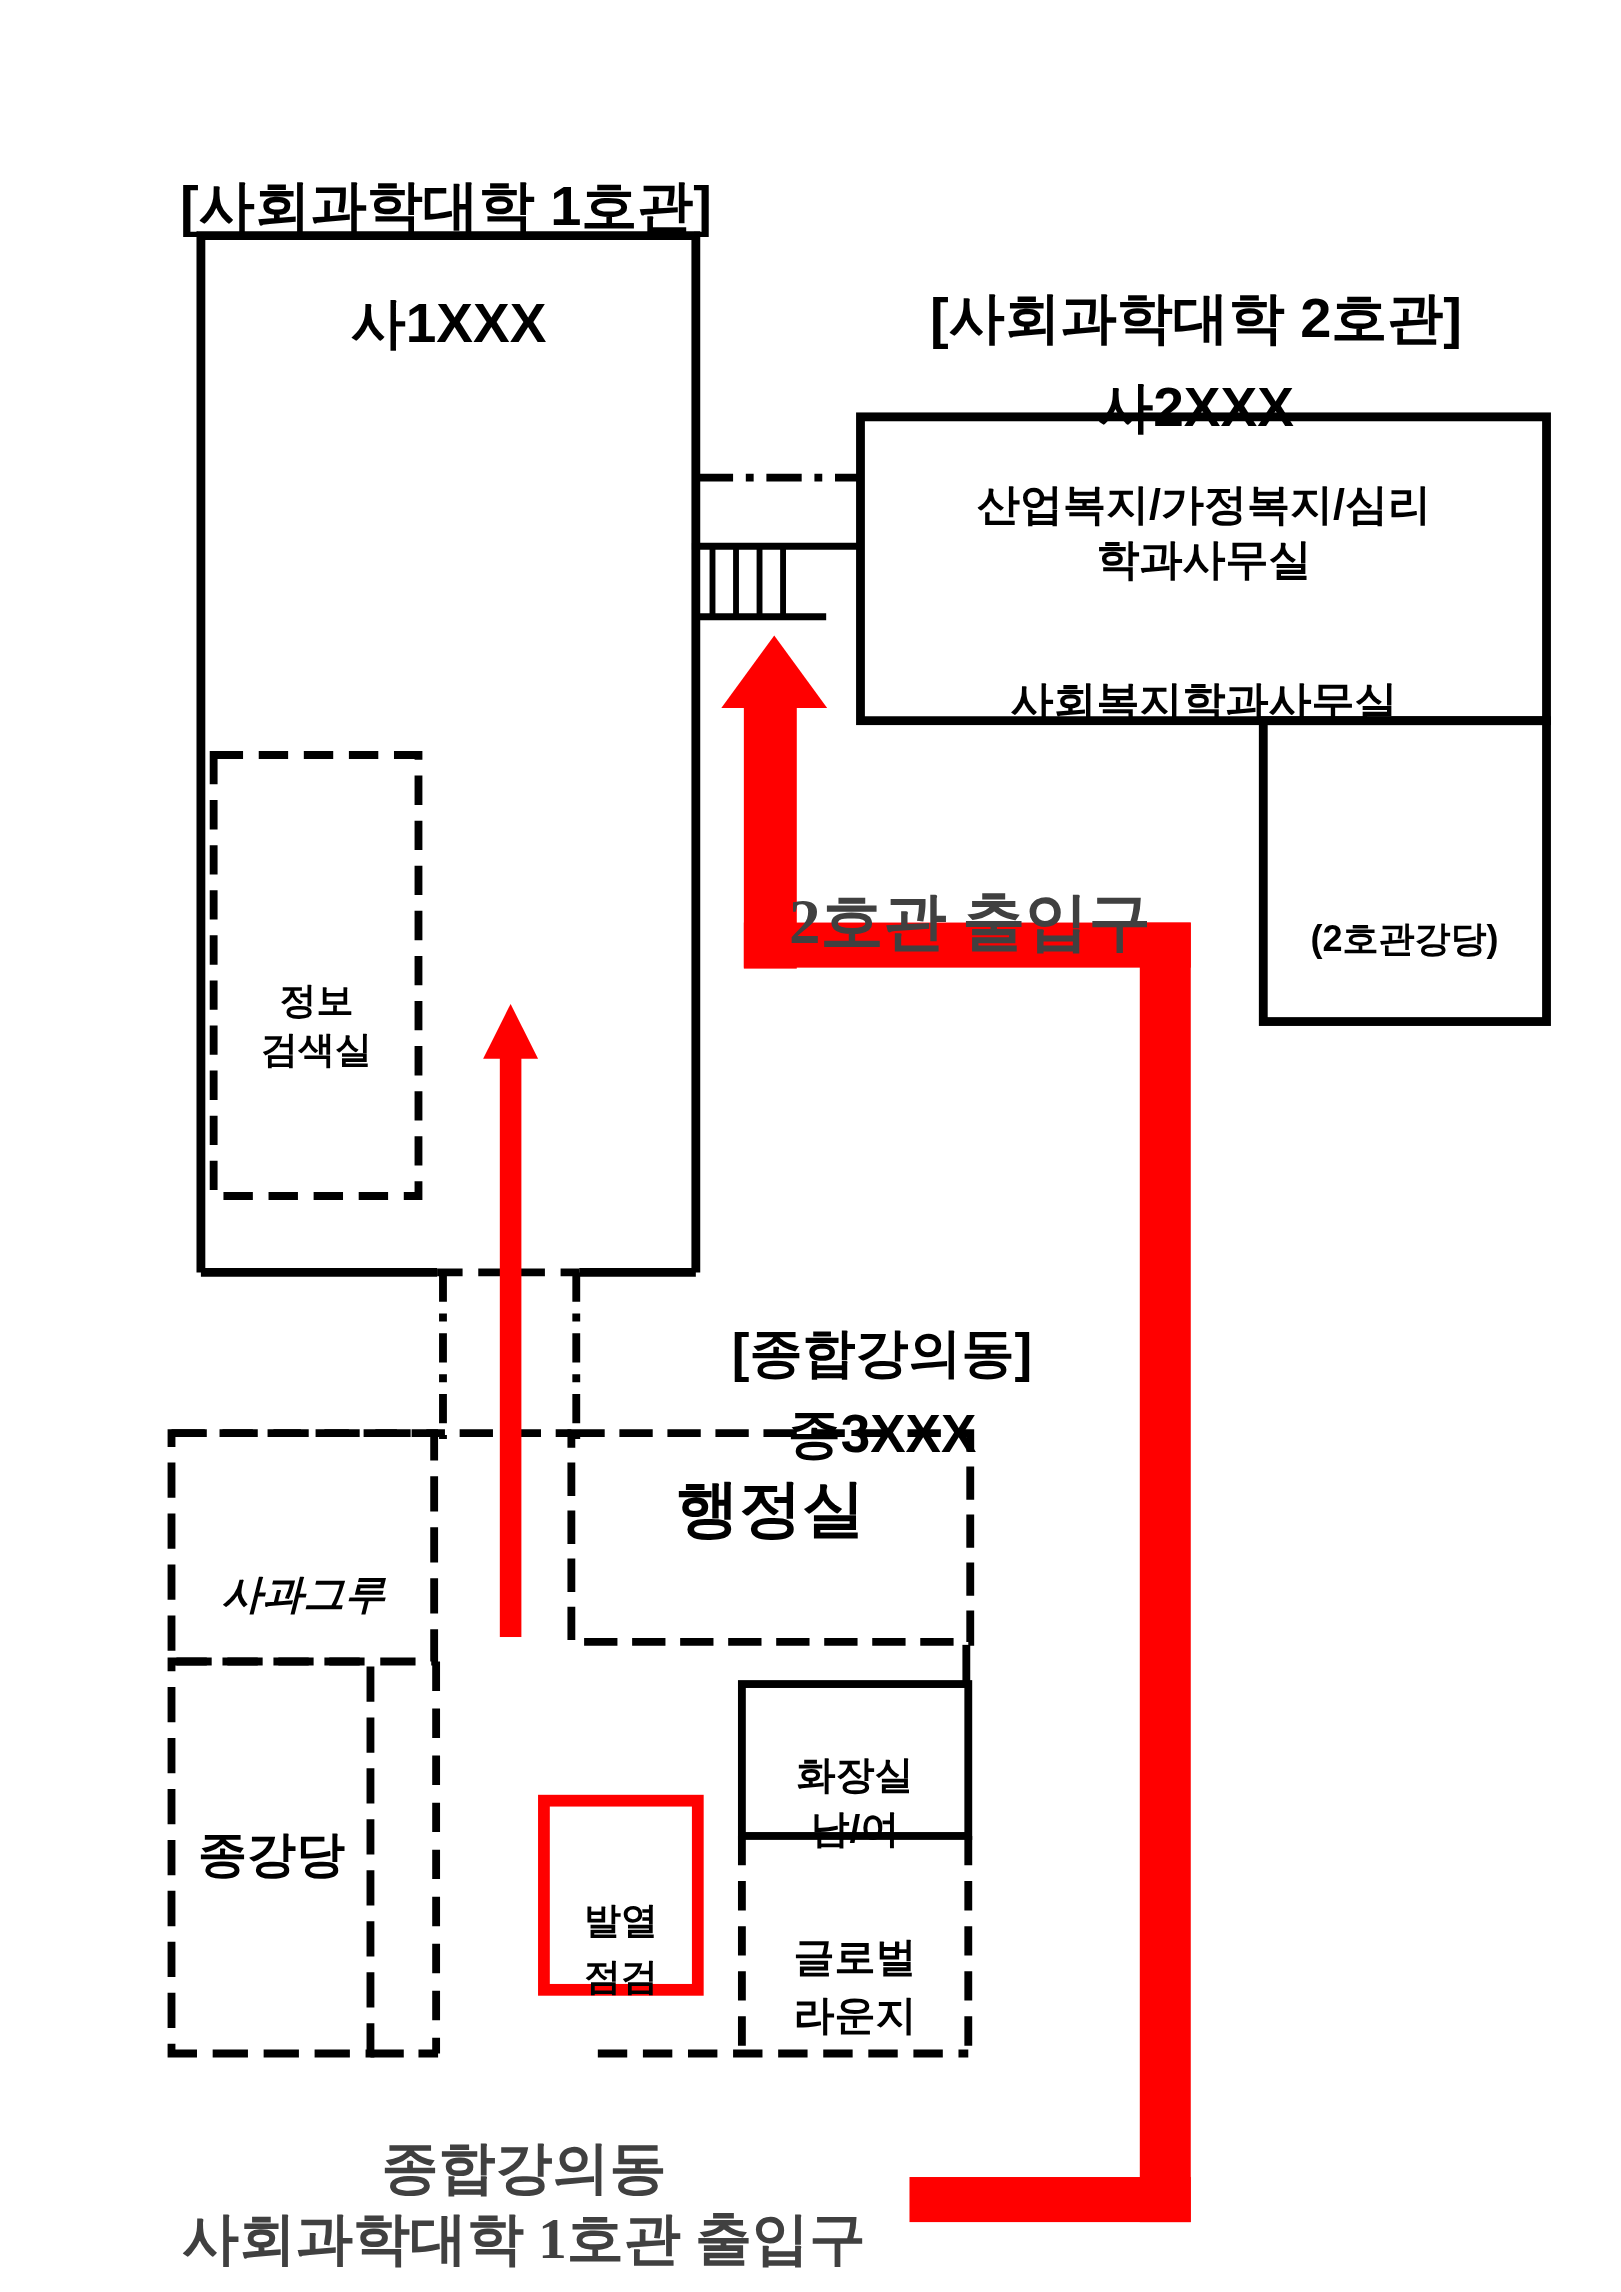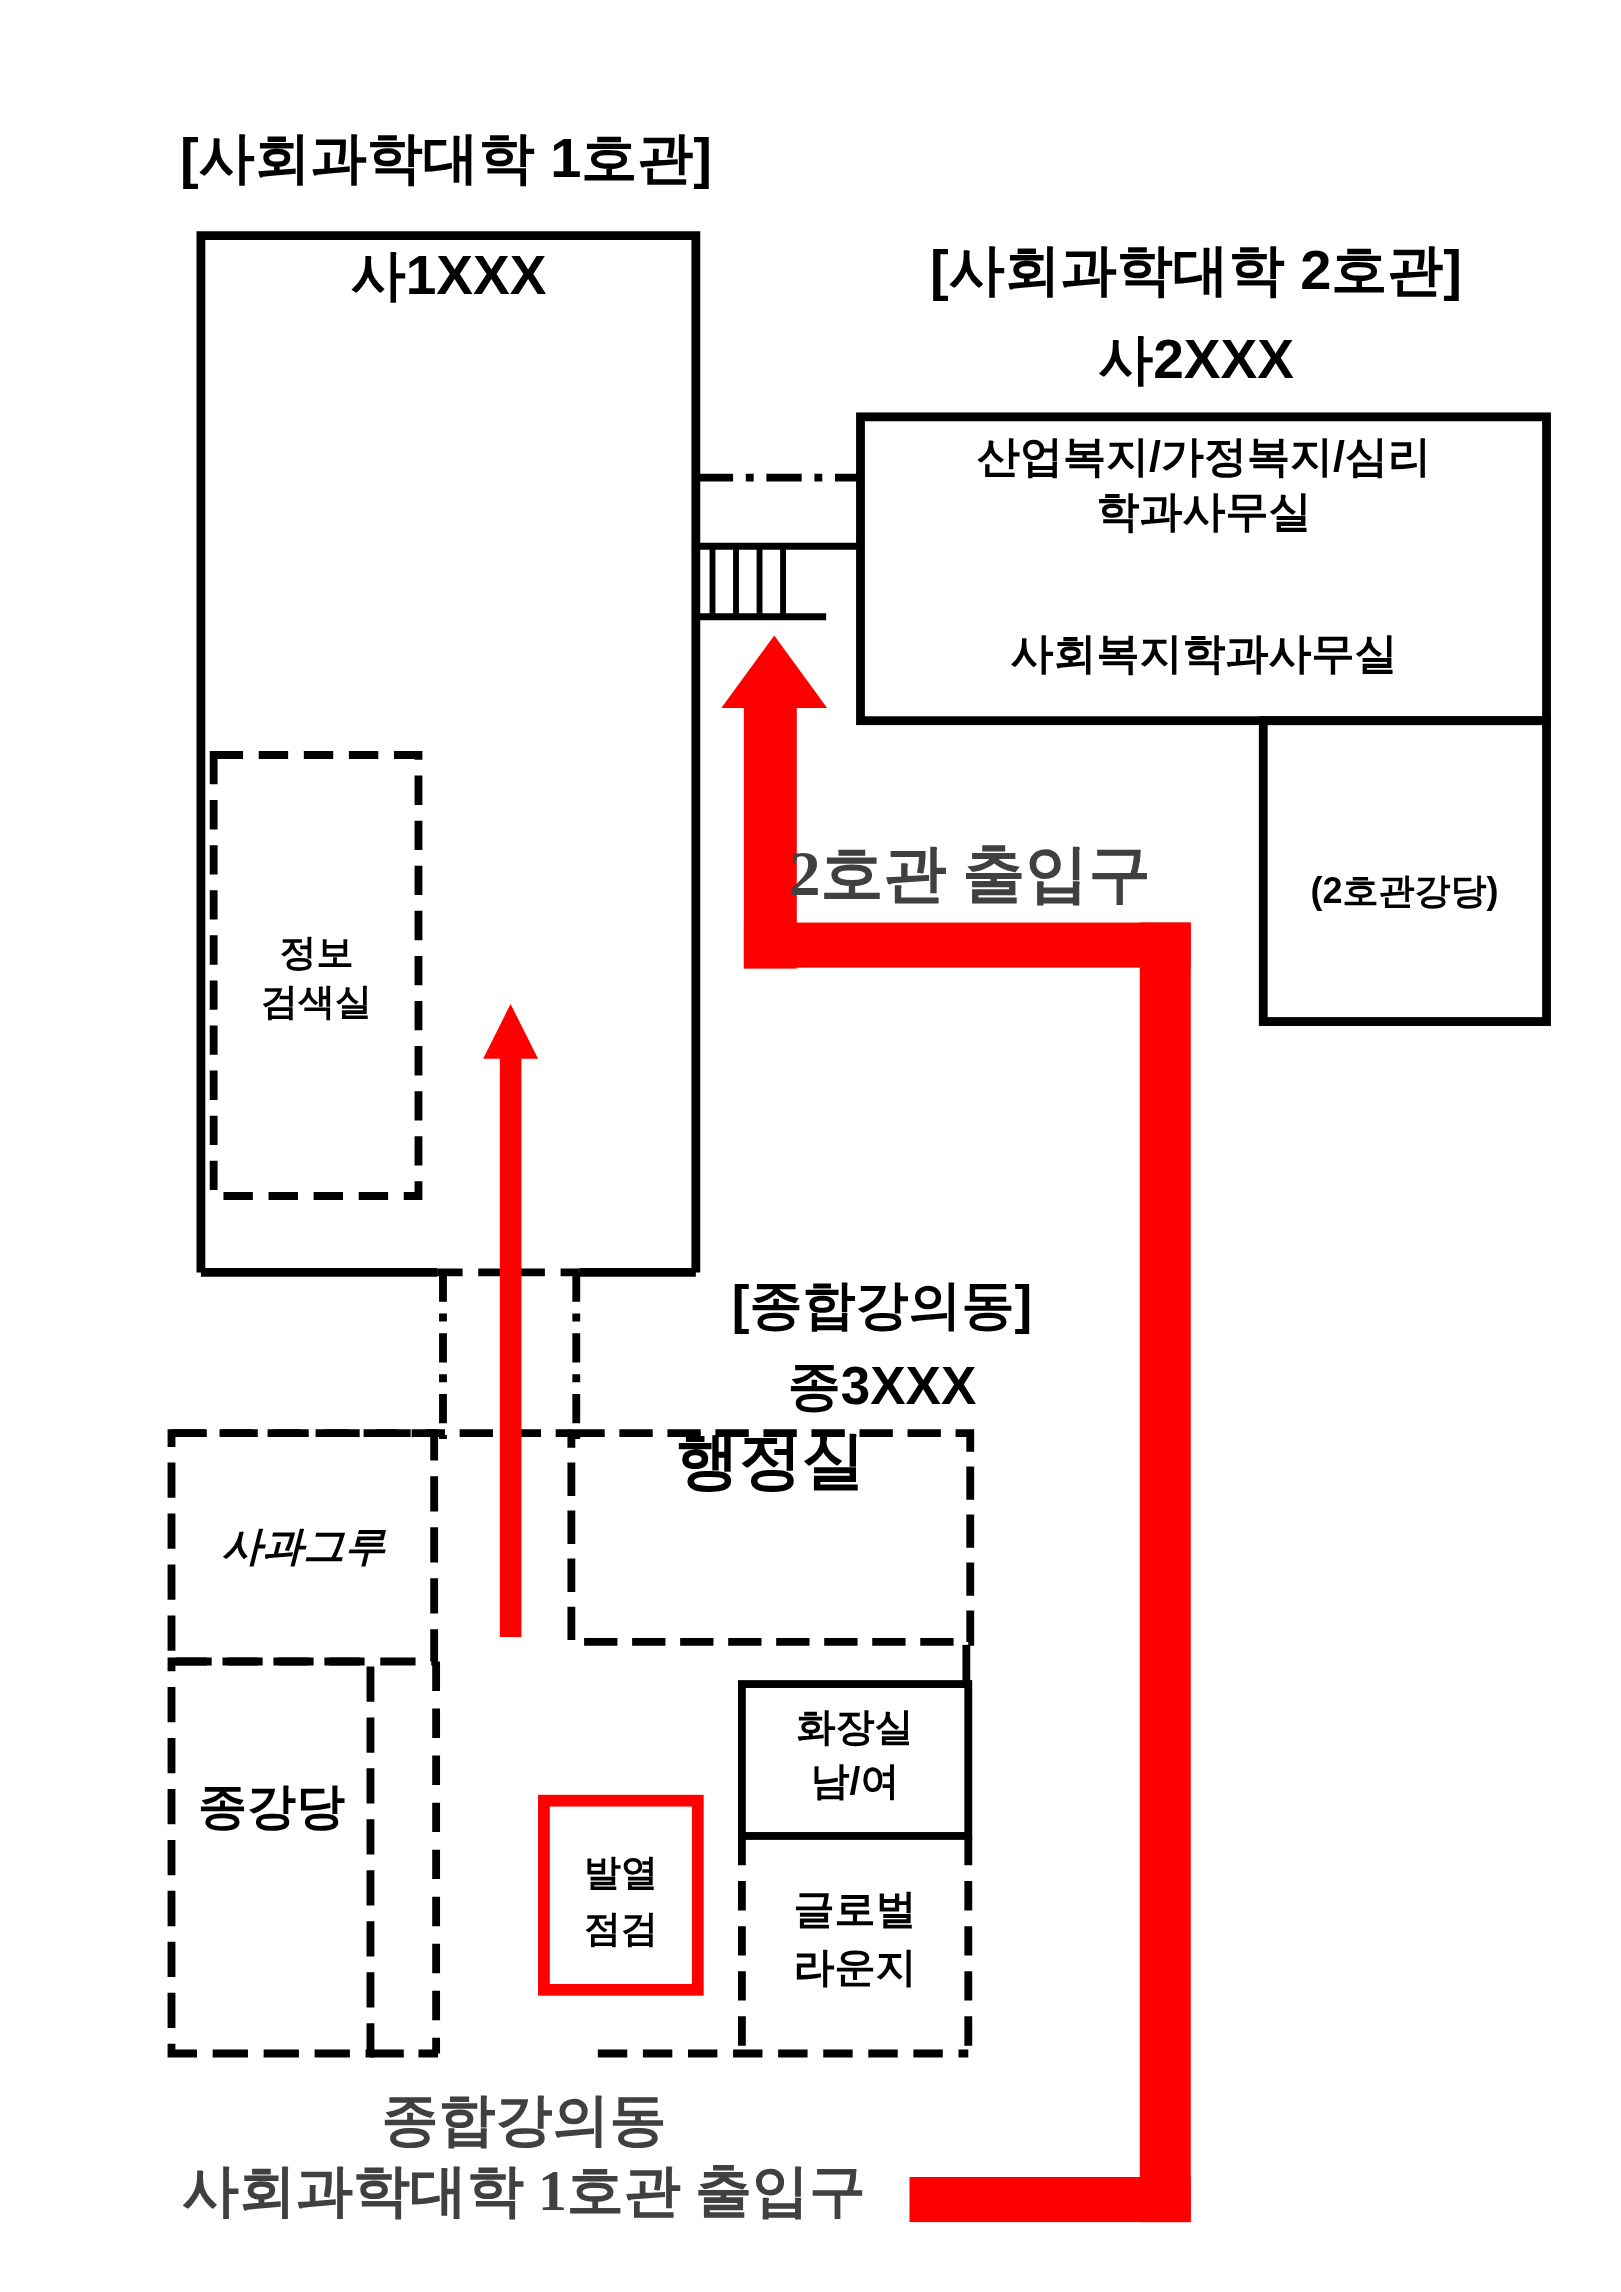--- a/index.html
+++ b/index.html
@@ -12,20 +12,21 @@
   }
   #plan-svg{position:absolute;left:0;top:0;}
   .lbl{
     position:absolute;
     text-align:center;
     font-weight:800;
     color:#000000;
     white-space:pre-line;
     line-height:1.25;
     font-family:"Liberation Sans", sans-serif;
+    margin-top:48px;
   }
   .blue{color:#404040;font-family:Liberation Serif, serif;}
   .t-b1title {left:93px;  top:123px;  width:706px; font-size:56px;}
   .t-b1code  {left:201px; top:241px;  width:495px; font-size:55px;}
   .t-info    {left:214px; top:929px;  width:205px; font-size:37px; line-height:1.32;}
   .t-b2title {left:838px; top:235px;  width:716px; font-size:56px;}
   .t-b2code  {left:838px; top:325px;  width:716px; font-size:55px;text-align:center;}
   .t-office1 {left:861px; top:429px;  width:686px; font-size:43px; line-height:1.27;}
   .t-office2 {left:861px; top:627px;  width:686px; font-size:43px;}
   .t-auditname{left:1263px;top:804px; width:283px; font-size:47px;}

